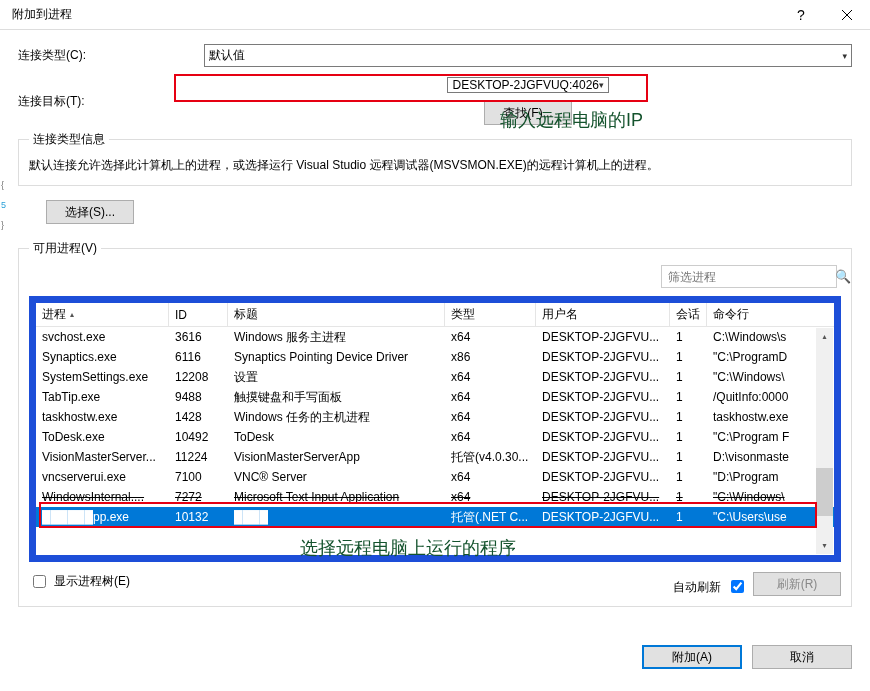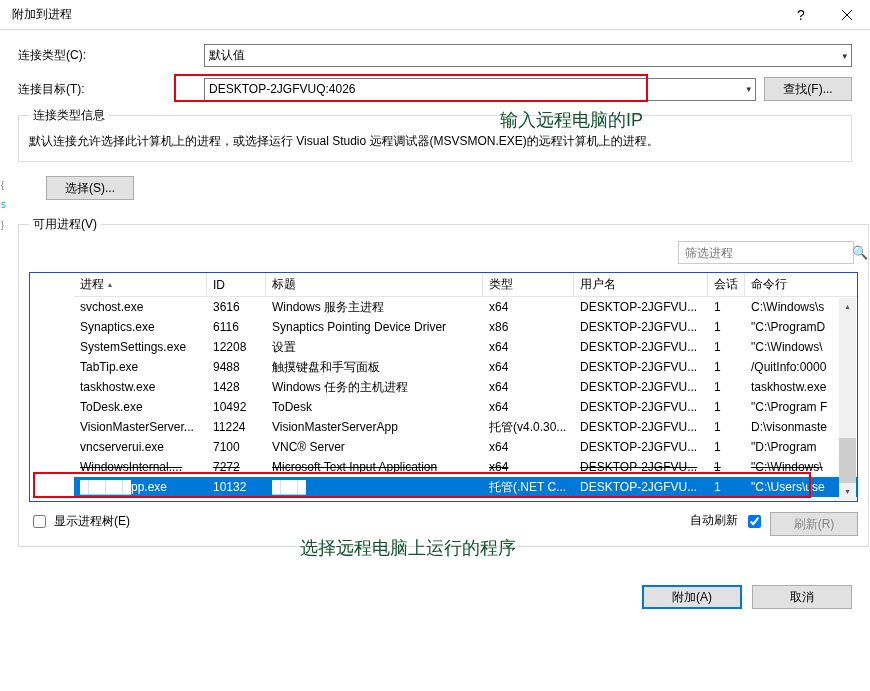--- a/index.html
+++ b/index.html
@@ -29,21 +29,21 @@
     .highlight-box-red { position: absolute; border: 2px solid #e60012; pointer-events: none; }
 
     .annot { position: absolute; color: #14532d; font-size: 18px; font-weight: 400; pointer-events: none; }
 
     .avail-fieldset { position: relative; }
     .filter-row { display: flex; justify-content: flex-end; margin-bottom: 8px; padding-right: 4px; }
     .filter-input { display: flex; align-items: center; border: 1px solid #ccc; height: 23px; width: 176px; background: #fff; }
     .filter-input input { border: none; flex: 1; padding: 0 6px; font-size: 12px; outline: none; background: transparent; }
     .filter-input .mag { padding: 0 6px; color: #666; font-size: 13px; }
 
-    .table-wrap { border: 1px solid #1d4ed8; height: 230px; position: relative; background: #fff; overflow: hidden; padding-left: 44px; }
+    .table-wrap { border: 7px solid #1d4ed8; height: 266px; position: relative; background: #fff; overflow: hidden; }
     .table-head { display: flex; height: 24px; background: #fff; border-bottom: 1px solid #e5e5e5; }
     .th { padding: 4px 6px; font-size: 12px; border-right: 1px solid #e5e5e5; display: flex; align-items: center; gap: 4px; white-space: nowrap; overflow: hidden; position: relative; }
     .th .sort { font-size: 8px; color: #555; }
     .table-body { overflow-y: auto; height: calc(100% - 24px); }
     .tr { display: flex; height: 20px; align-items: center; font-size: 12px; }
     .tr.selected { background: #0078d7; color: #fff; }
     .td { padding: 2px 6px; white-space: nowrap; overflow: hidden; text-overflow: ellipsis; }
 
     .c-proc { width: 133px; }
     .c-id   { width: 59px; }
@@ -54,21 +54,21 @@
     .c-cmd  { width: 112px; }
 
     .scroll-ind { position: absolute; right: 1px; top: 25px; bottom: 1px; width: 17px; background: #f0f0f0; }
     .scroll-thumb { position: absolute; right: 0; width: 17px; background: #cdcdcd; }
     .scroll-arrow { position: absolute; right: 0; width: 17px; height: 17px; background: #f0f0f0; display:flex; align-items:center; justify-content:center; font-size:8px; color:#555; }
 
     .under-table { display: flex; align-items: flex-start; margin-top: 10px; position: relative; }
     .checks { display: flex; flex-direction: column; gap: 6px; }
     .chk { display: flex; align-items: center; gap: 5px; }
     .chk input { width: 13px; height: 13px; }
-    .auto-refresh { margin-left: auto; display: flex; align-items: flex-start; gap: 6px; }
+    .auto-refresh { margin-left: auto; display: flex; align-items: flex-end; gap: 6px; }
 
     .footer { display: flex; justify-content: flex-end; gap: 10px; padding: 12px 18px 12px 18px; }
 
     .left-gutter { position: absolute; left: 0; top: 30px; bottom: 0; width: 12px; background: #fff; }
     
     .gutter-glyph { position: absolute; left: 1px; font-size: 9px; color: #777; user-select: none; }
   </style>
 </head>
 <body>
 
@@ -89,21 +89,21 @@
     <div class="row-field">
       <div class="combo">
         <span>默认值</span>
         <span class="arrow">▾</span>
       </div>
     </div>
   </div>
 
   <div class="row" style="margin-bottom:6px;">
     <div class="row-label">连接目标(T):</div>
-    <div class="row-field" style="position:relative;">
+    <div class="row-field" style="position:relative;flex-direction:column;">
       <div class="combo" style="position:relative;">
         <span>DESKTOP-2JGFVUQ:4026</span>
         <span class="arrow">▾</span>
       </div>
       <div class="highlight-box-red" style="left:-2px; top:-3px; width:474px; height:28px;"></div>
       <button class="btn-std">查找(F)...</button>
     </div>
   </div>
 
   <fieldset>

